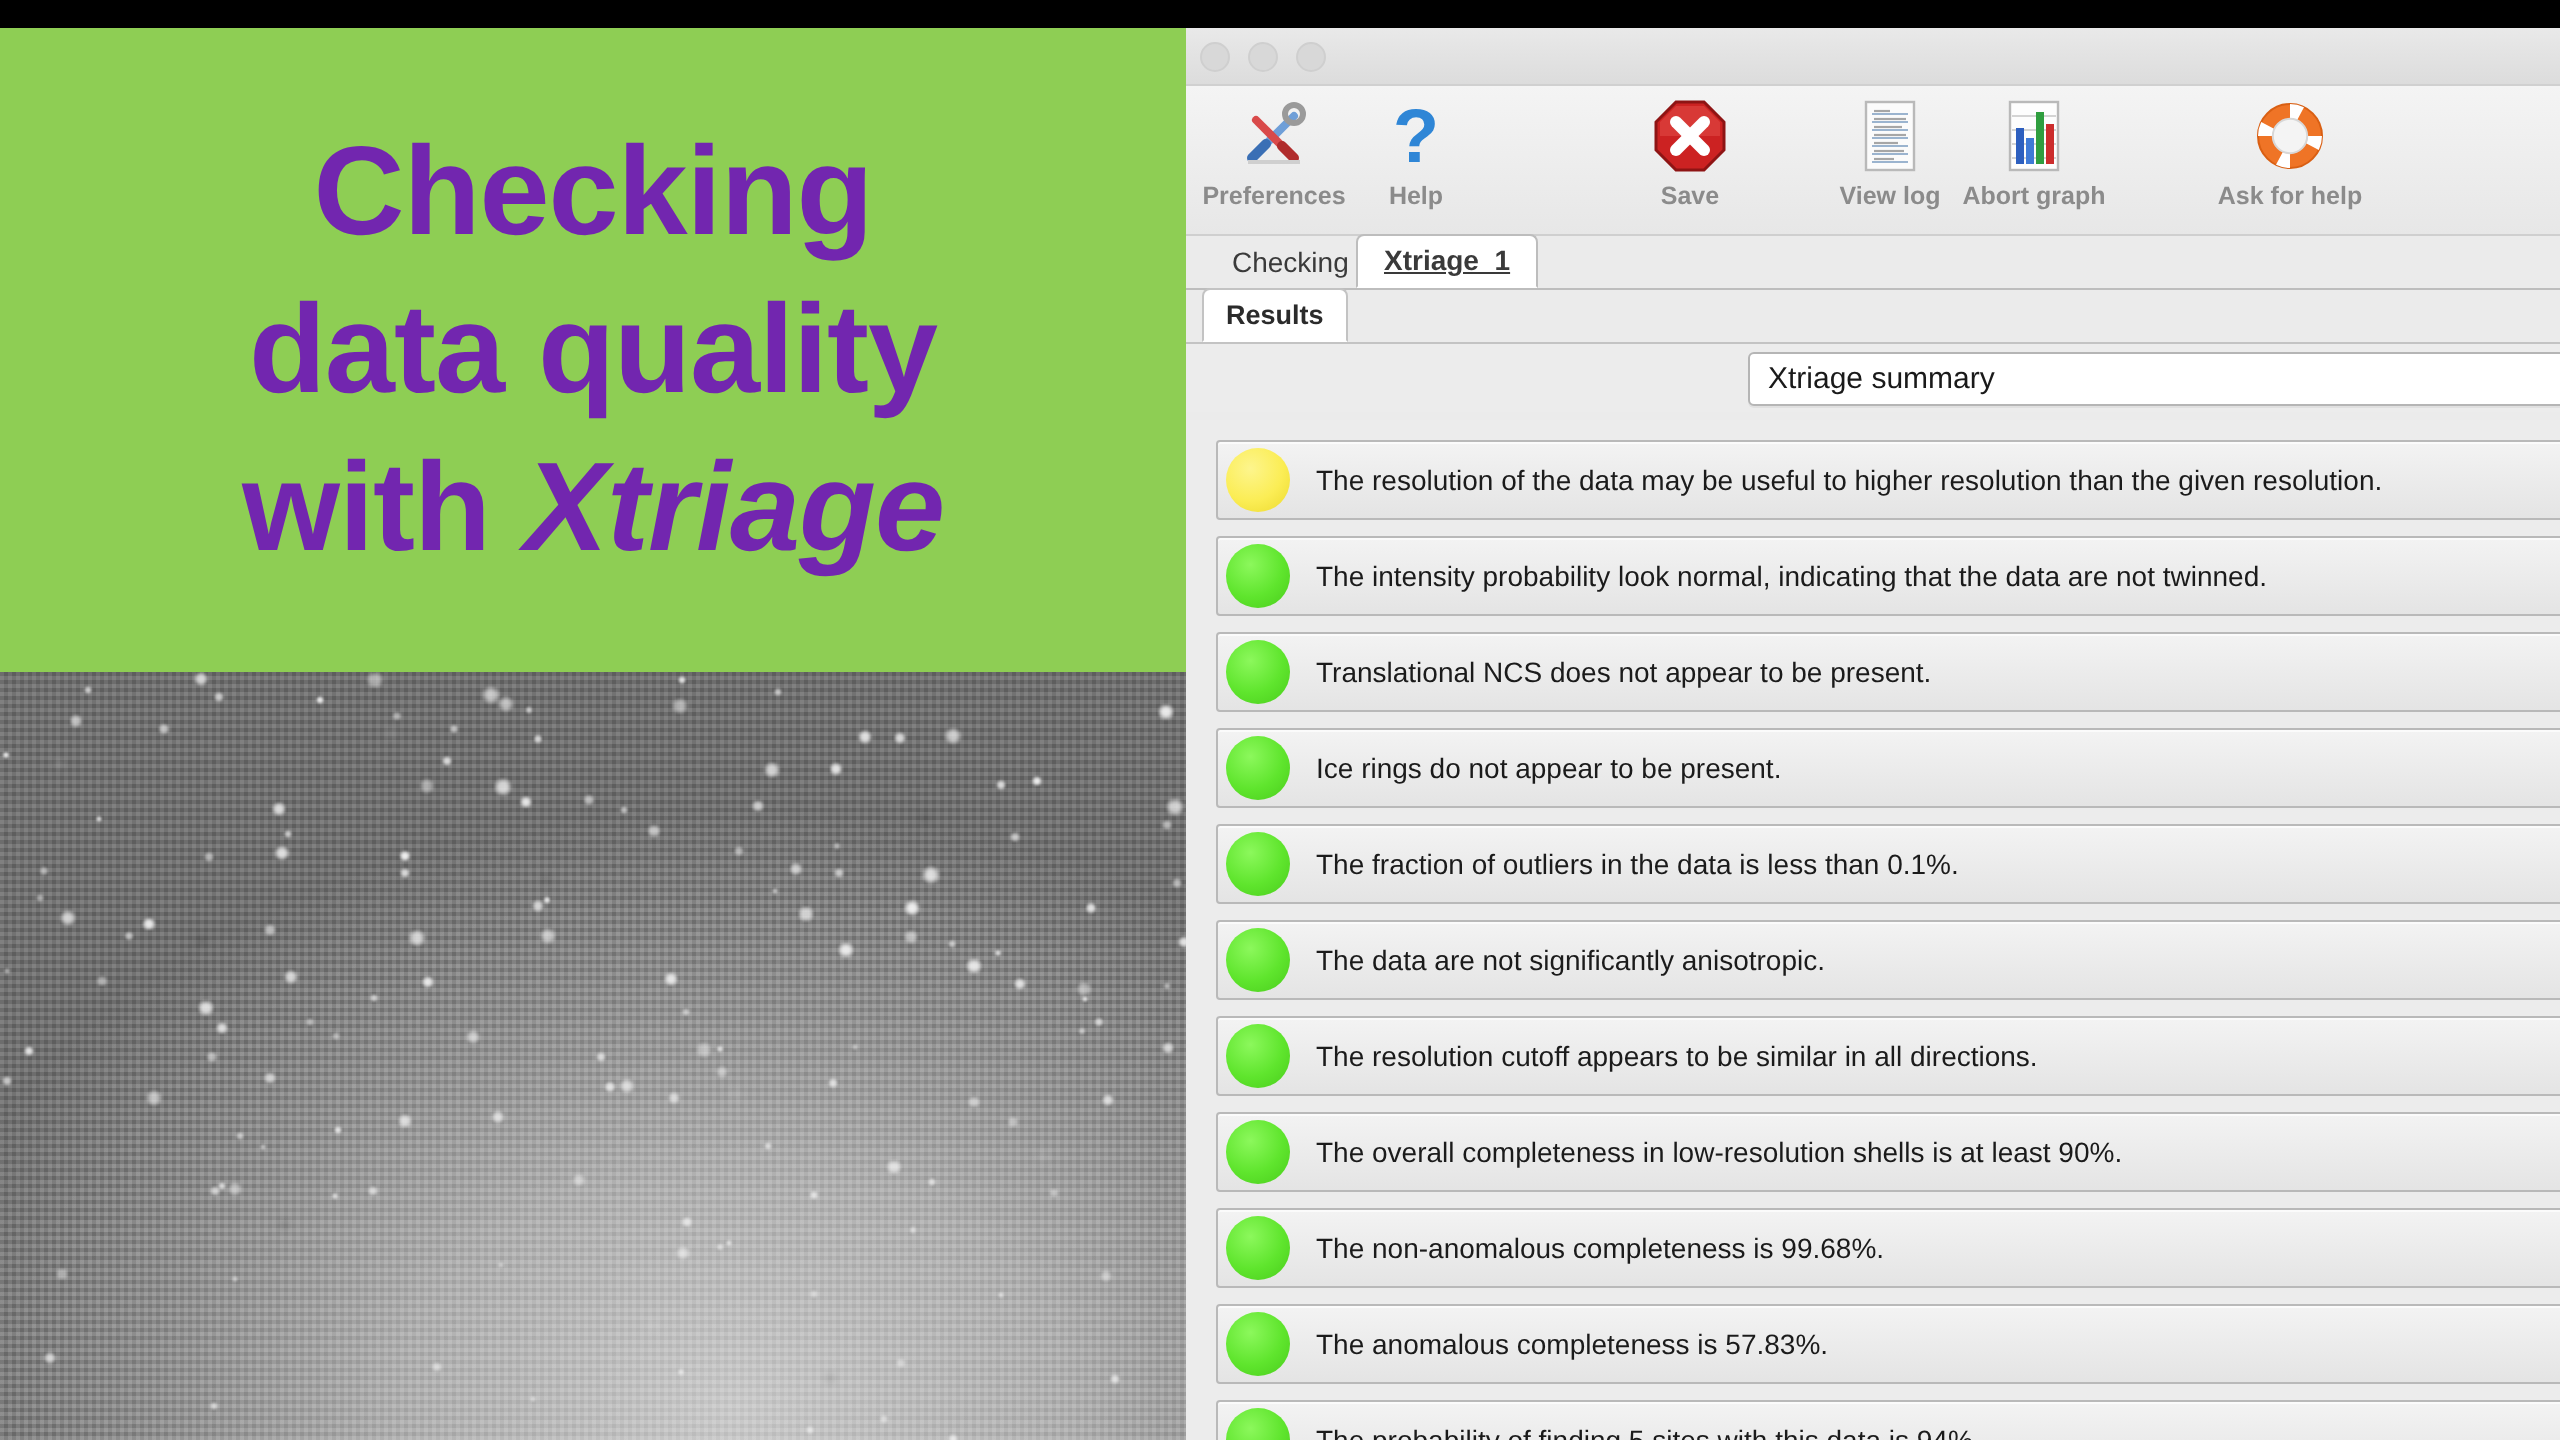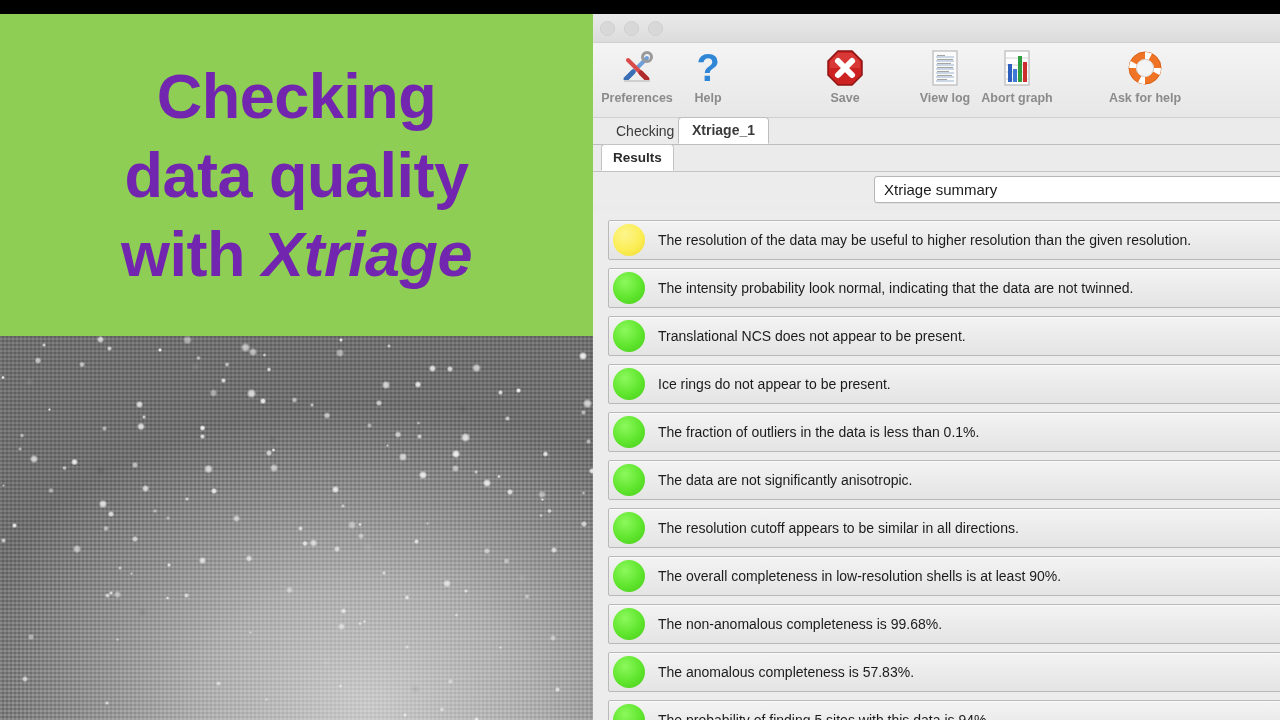--- a/index.html
+++ b/index.html
@@ -414,21 +414,21 @@
             <circle cx="20" cy="20" r="8.6" fill="#f4f4f4"></circle>
             <circle cx="20" cy="20" r="8.6" fill="none" stroke="#d7d7d7" stroke-width="1"></circle>
           </svg>
         </span>
         <span class="tb-lab">Ask for help</span>
       </div>
     </div>
 
     <div id="tabbar">
       <div class="tab" style="left:10px;">Checking</div>
-      <div class="tab active" style="left:85px;">Xtriage_1</div>
+      <div class="tab active" style="left:85px;text-decoration:underline;">Xtriage_1</div>
     </div>
 
     <div id="subtabbar">
       <div class="subtab">Results</div>
     </div>
 
     <div id="dropdown-row">
       <div id="summary-select">Xtriage summary</div>
     </div>
 

